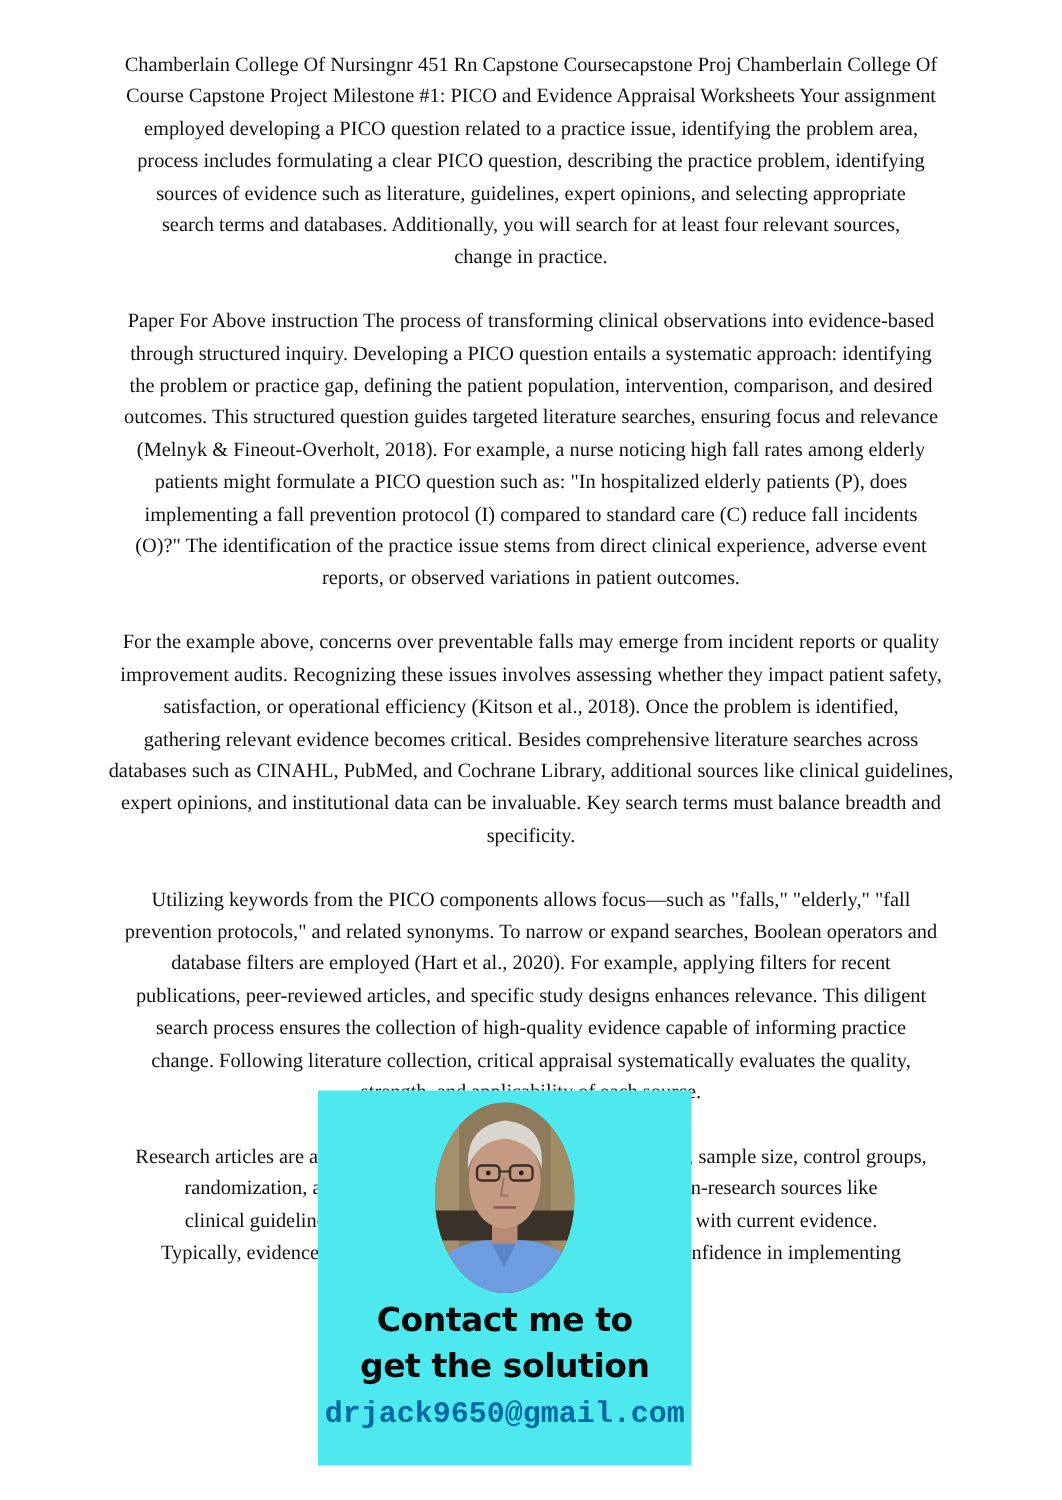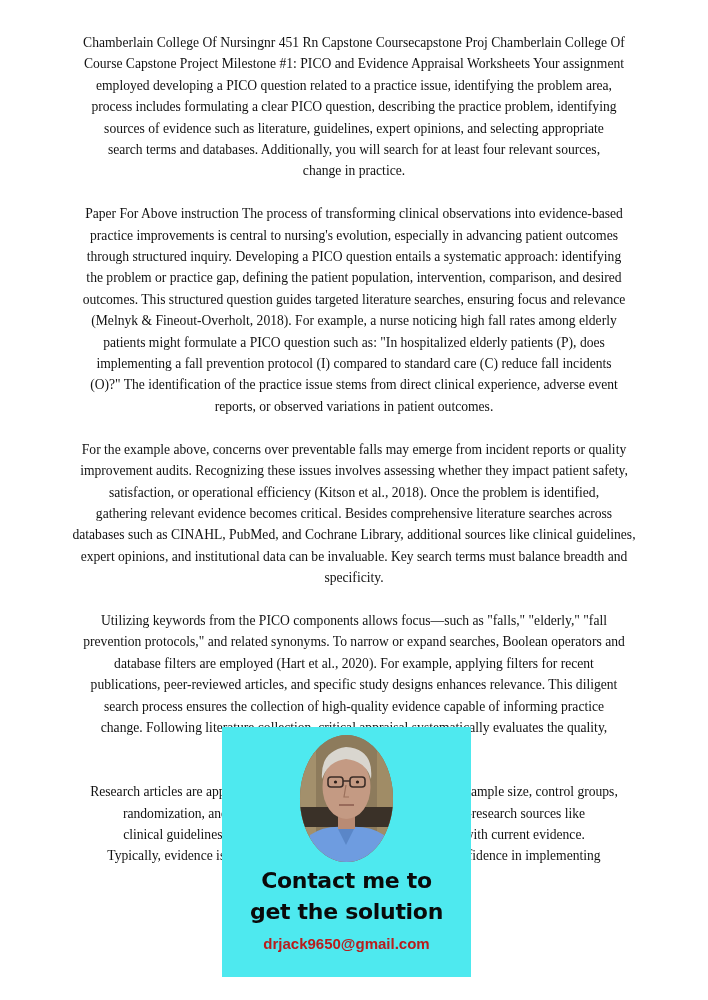--- a/index.html
+++ b/index.html
@@ -26,21 +26,21 @@
     .page p {
       margin: 0 0 21.4px 0;
       text-align: center;
     }
     .line {
       display: block;
       white-space: nowrap;
     }
     .promo {
       position: absolute;
-      left: 222px;
+      left: 212px;
       top: 727px;
       width: 249px;
       height: 250px;
       background: #4ee9ef;
       text-align: center;
     }
     .portrait {
       position: absolute;
       left: 78px;
       top: 8px;
@@ -65,43 +65,42 @@
       font-size: 22px;
       line-height: 31px;
       color: #0a0a0a;
       letter-spacing: -0.3px;
     }
     .promo-email {
       position: absolute;
       left: 0;
       top: 204px;
       width: 100%;
-      font-family: Liberation Sans, sans-serif;
+      font-family: Liberation Mono, monospace;
       font-weight: bold;
-      font-size: 15px;
+      font-size: 20px;
       line-height: 26px;
-      color: #b91c1c;
+      color: #0369a1;
     }
   </style>
 </head>
 <body>
 
 <div class="page">
   <p>
     <span class="line">Chamberlain College Of Nursingnr 451 Rn Capstone Coursecapstone Proj Chamberlain College Of</span>
     <span class="line">Course Capstone Project Milestone #1: PICO and Evidence Appraisal Worksheets Your assignment</span>
     <span class="line">employed developing a PICO question related to a practice issue, identifying the problem area,</span>
     <span class="line">process includes formulating a clear PICO question, describing the practice problem, identifying</span>
     <span class="line">sources of evidence such as literature, guidelines, expert opinions, and selecting appropriate</span>
     <span class="line">search terms and databases. Additionally, you will search for at least four relevant sources,</span>
     <span class="line">change in practice.</span>
   </p>
   <p>
     <span class="line">Paper For Above instruction The process of transforming clinical observations into evidence-based</span>
-    <span class="line">practice improvements is central to nursing's evolution, especially in advancing patient outcomes</span>
     <span class="line">through structured inquiry. Developing a PICO question entails a systematic approach: identifying</span>
     <span class="line">the problem or practice gap, defining the patient population, intervention, comparison, and desired</span>
     <span class="line">outcomes. This structured question guides targeted literature searches, ensuring focus and relevance</span>
     <span class="line">(Melnyk &amp; Fineout-Overholt, 2018). For example, a nurse noticing high fall rates among elderly</span>
     <span class="line">patients might formulate a PICO question such as: "In hospitalized elderly patients (P), does</span>
     <span class="line">implementing a fall prevention protocol (I) compared to standard care (C) reduce fall incidents</span>
     <span class="line">(O)?" The identification of the practice issue stems from direct clinical experience, adverse event</span>
     <span class="line">reports, or observed variations in patient outcomes.</span>
   </p>
   <p>

